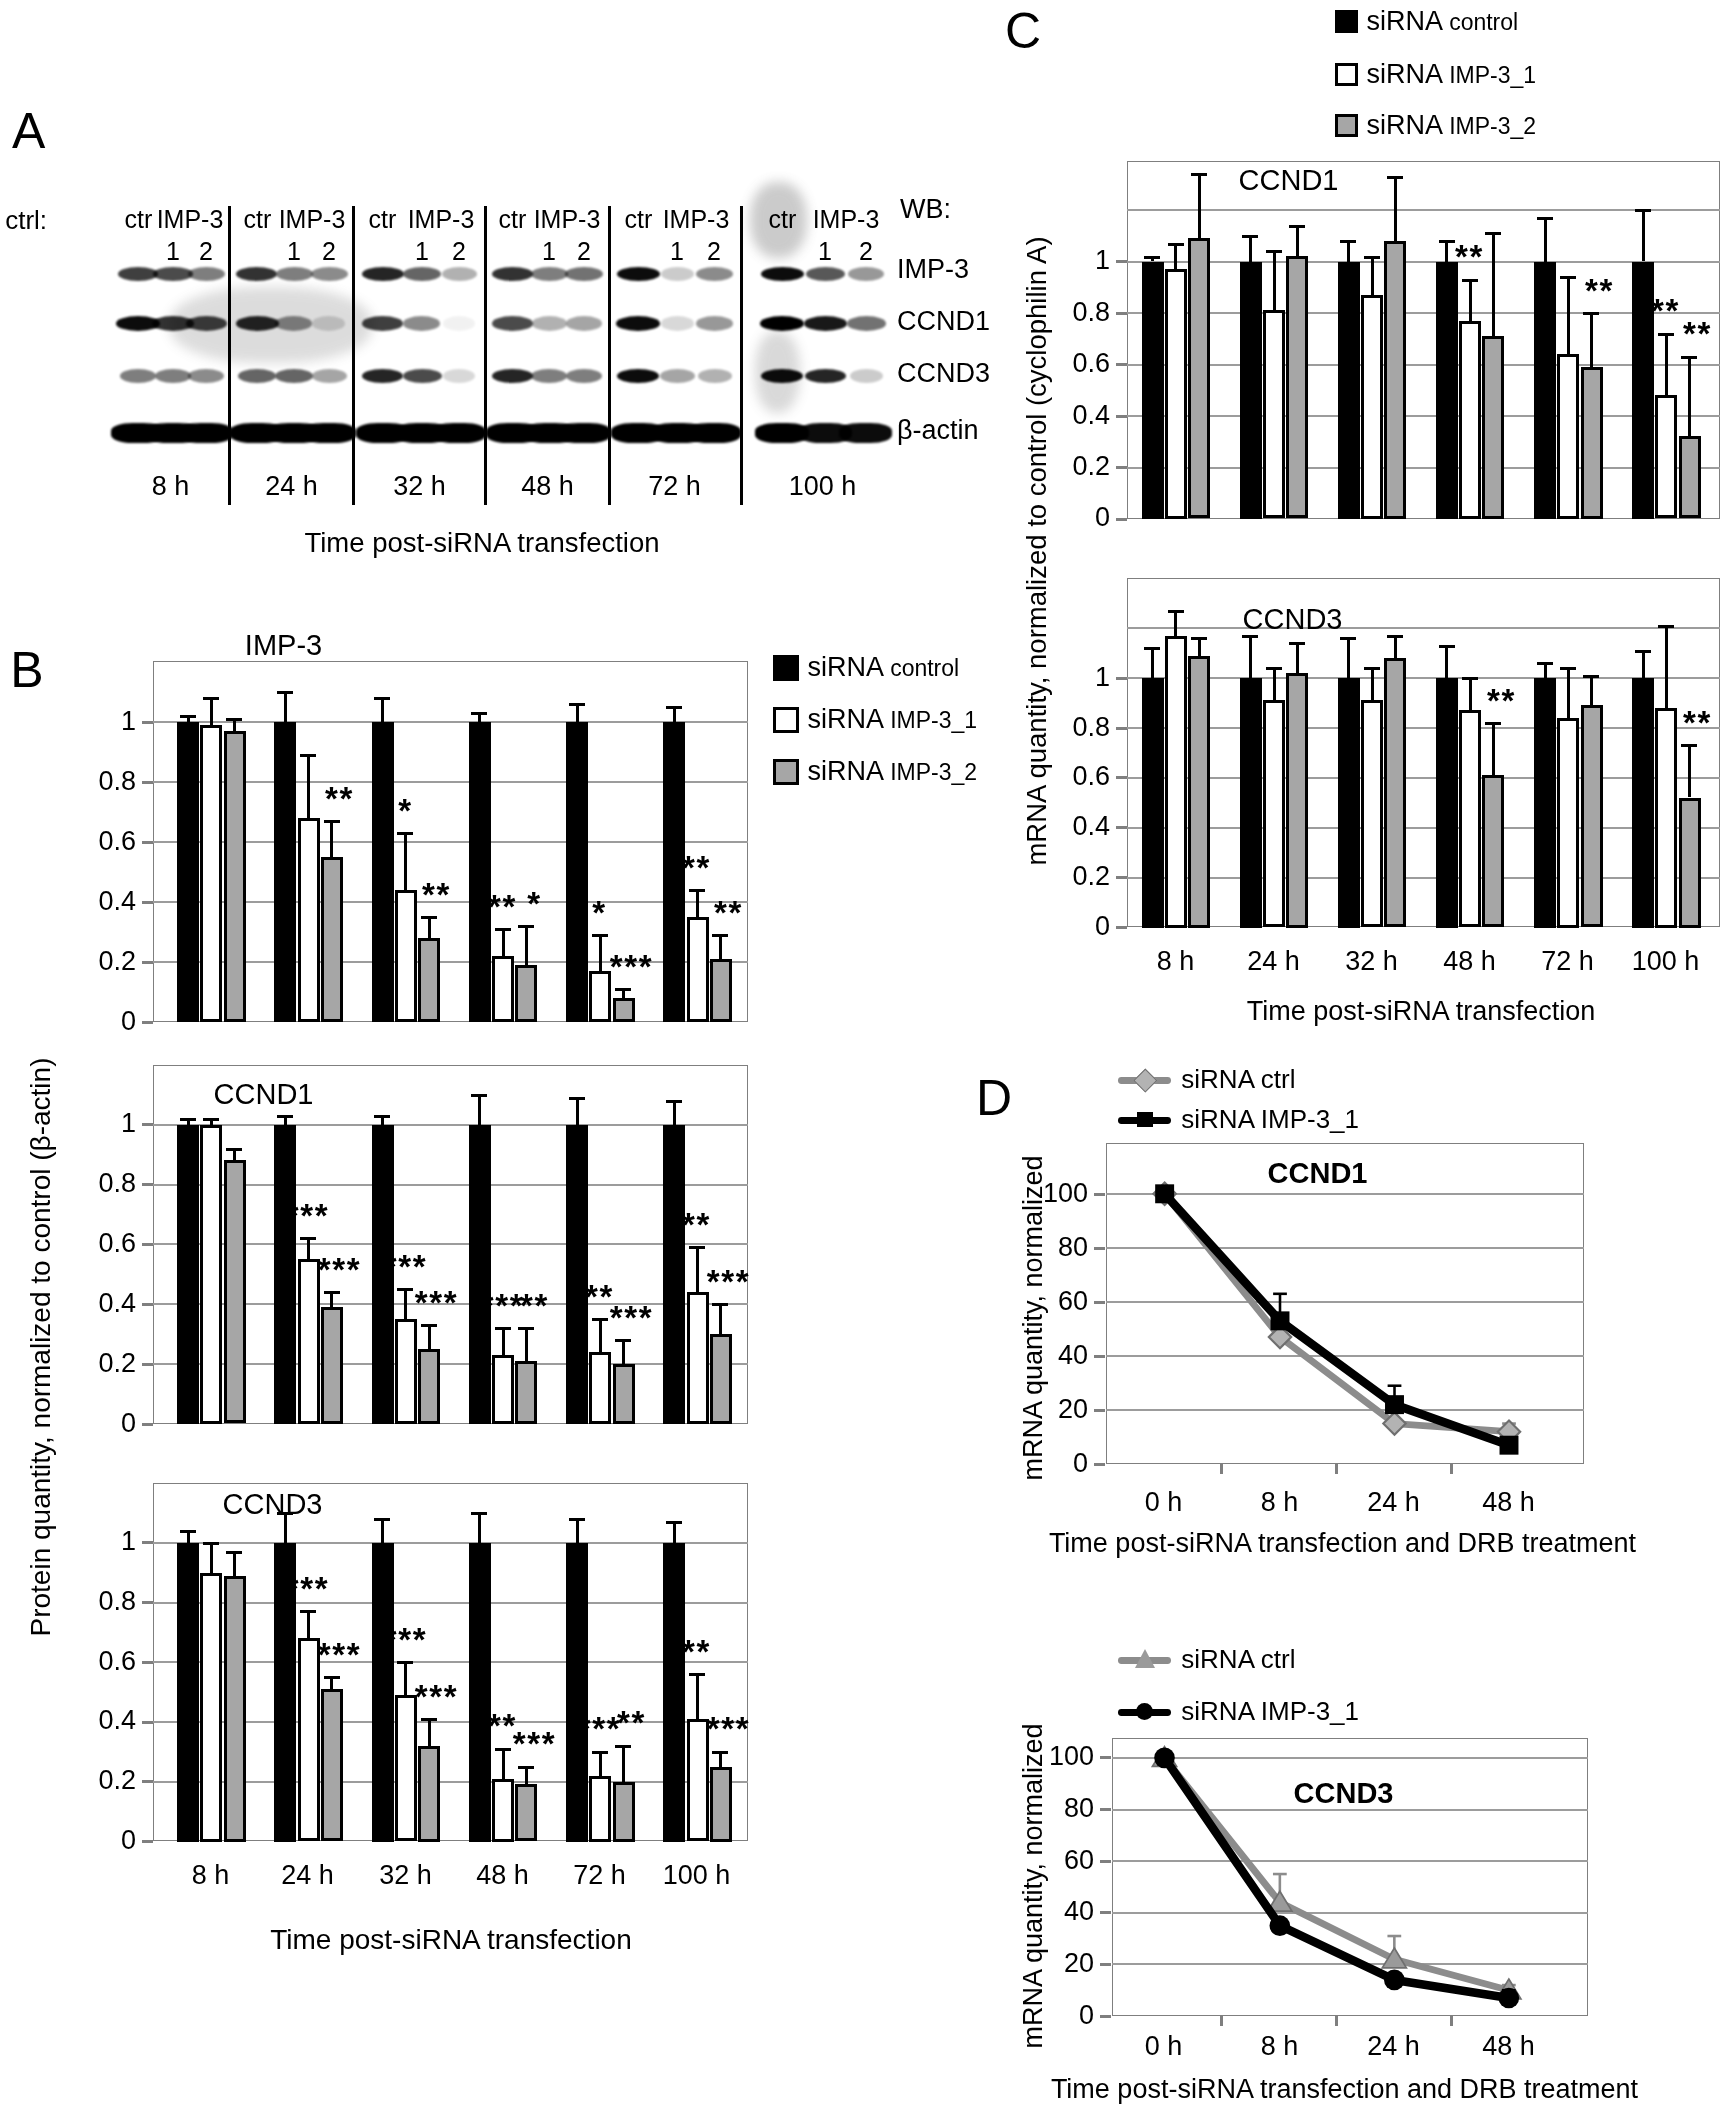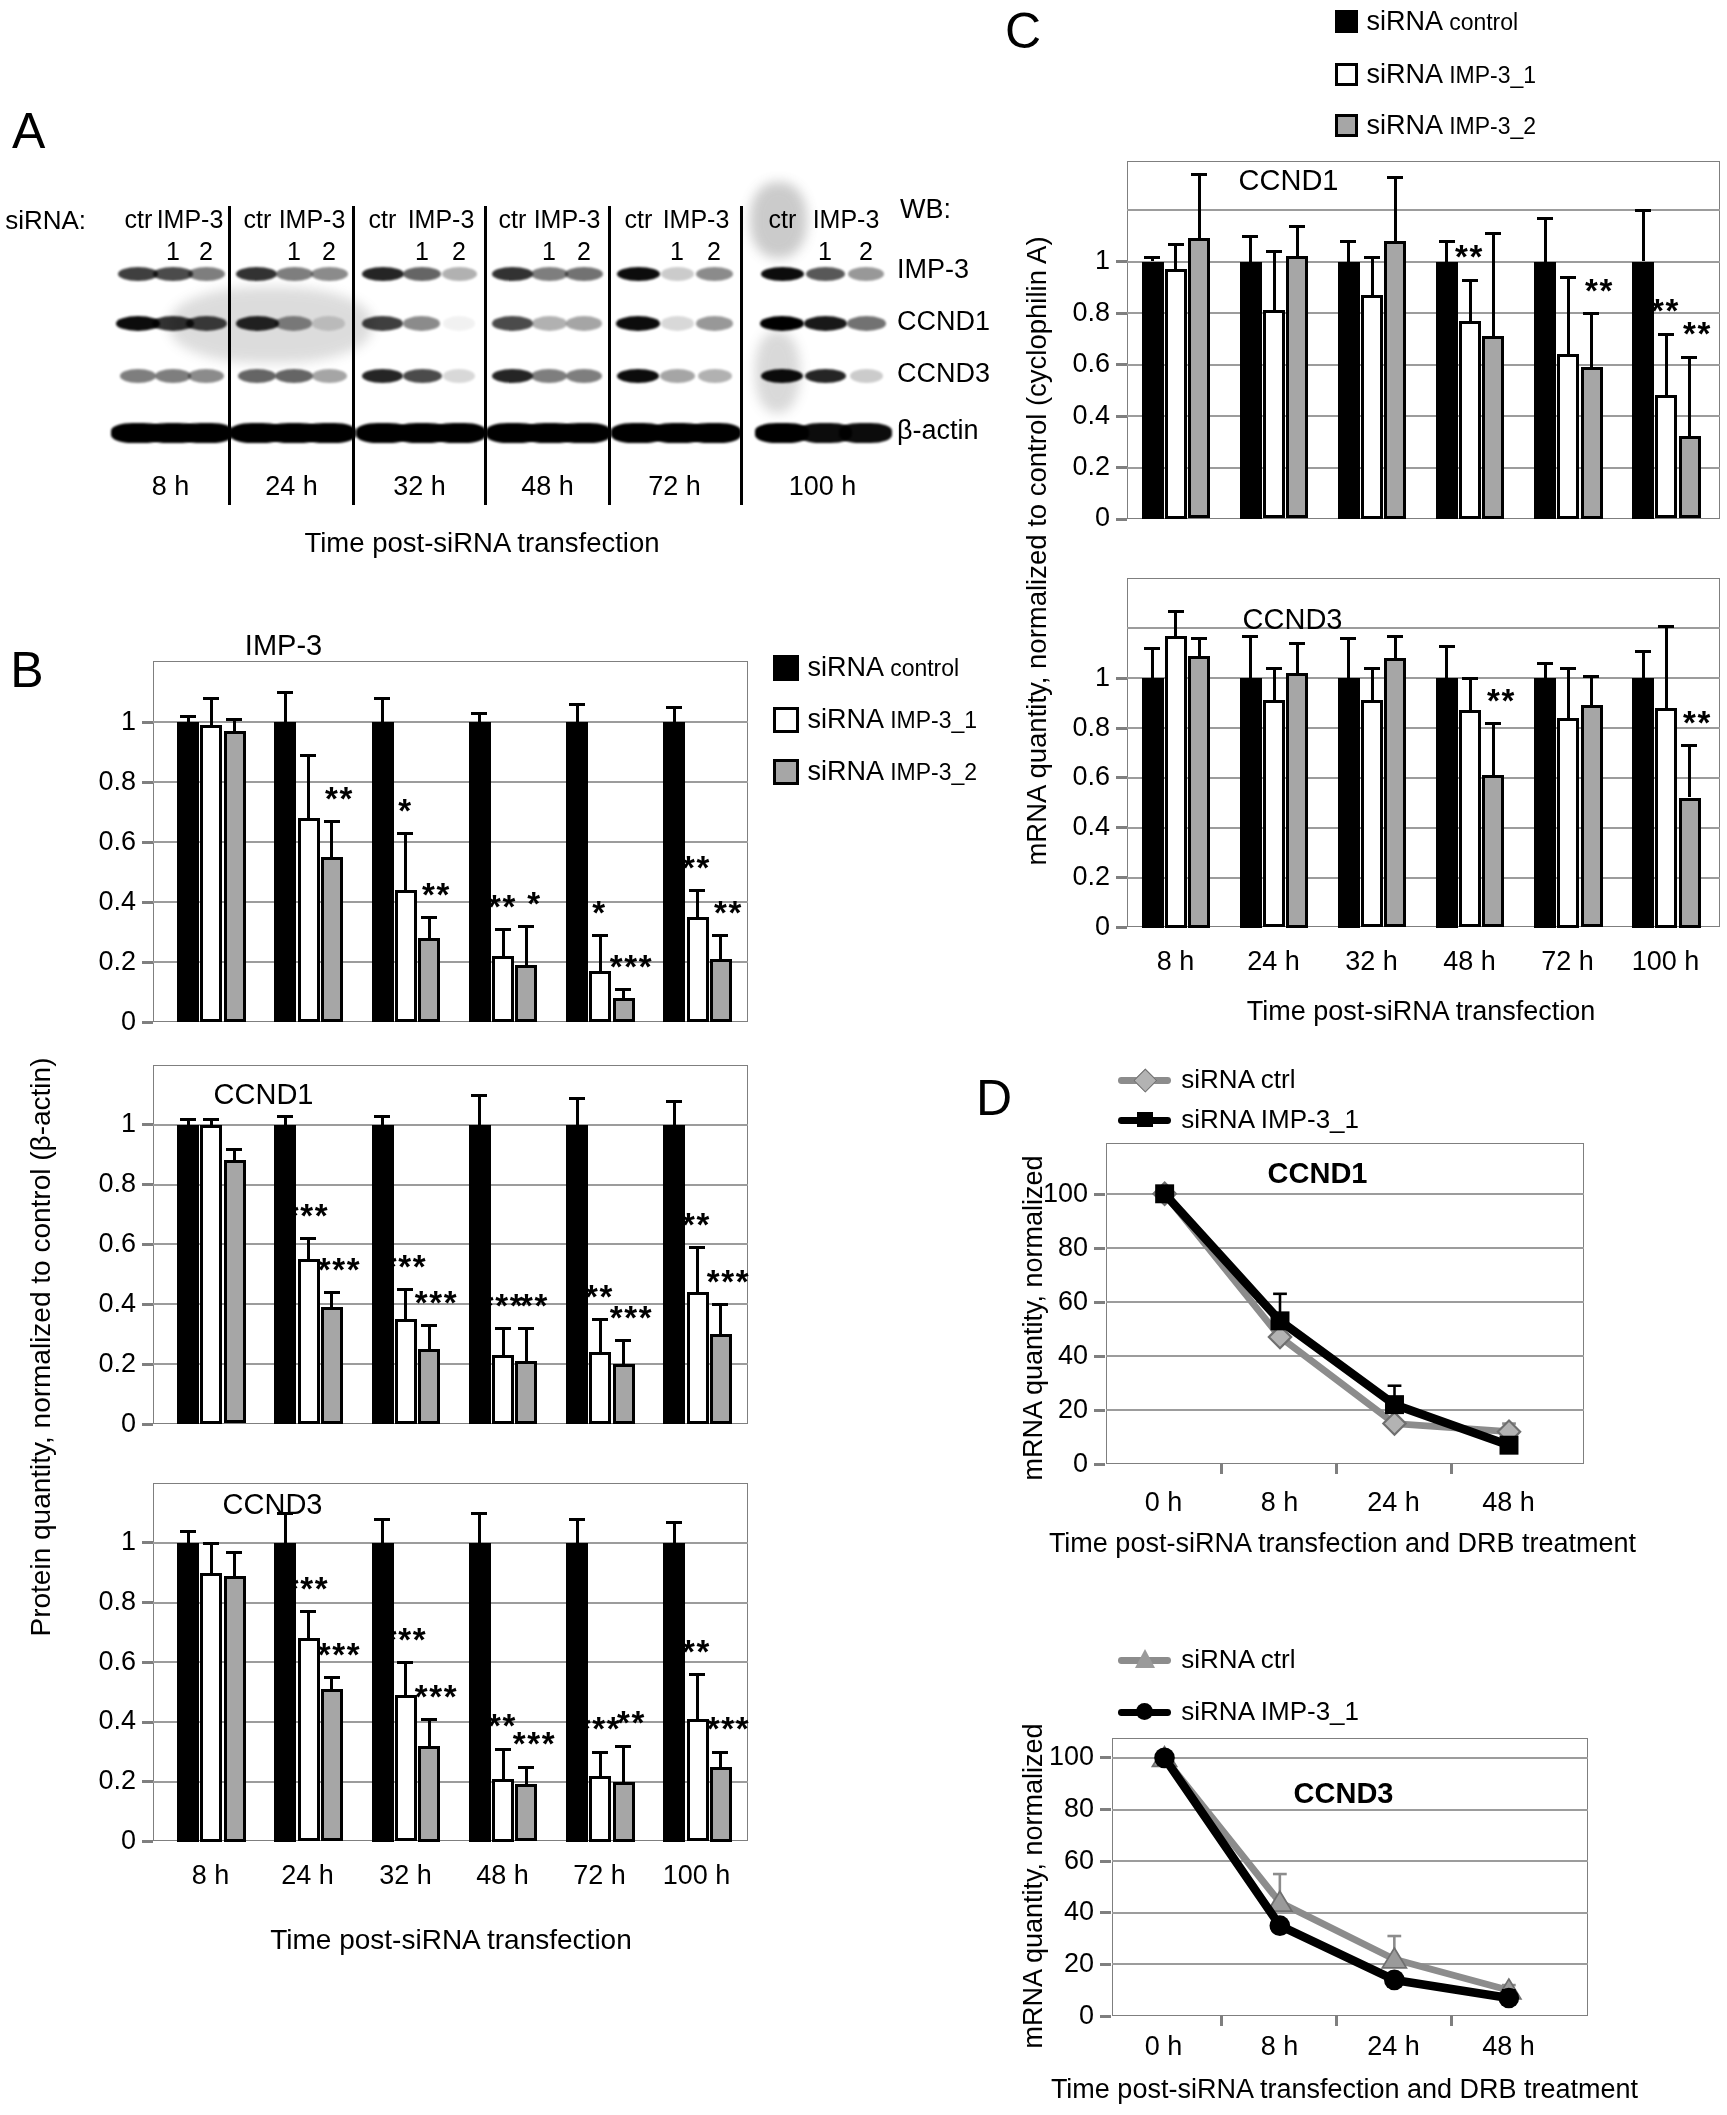--- a/index.html
+++ b/index.html
@@ -12,21 +12,21 @@
 </head>
 <body>
 
 <div id="canvas">
 
   <div class="pletter" style="left:12px;top:105px;">A</div>
   <div class="pletter" style="left:10.3px;top:644px;">B</div>
   <div class="pletter" style="left:1005px;top:5.2px;">C</div>
   <div class="pletter" style="left:976px;top:1072px;">D</div>
 
-  <div class="abs" style="left:5.2px;top:205px;width:103px;font-size:26px;">siRNA:</div>
+  <div class="abs" style="left:5.2px;top:205px;width:103px;font-size:26px;">ctrl:</div>
   <div class="abs" style="left:900px;top:194px;width:95px;font-size:27px;">WB:</div>
   <div class="abs" style="left:224px;top:527px;width:516px;text-align:center;font-size:27.5px;">Time post-siRNA transfection</div>
 
   <div class="vlabel" style="left:-389px;top:1328px;width:860px;height:38px;line-height:38px;font-size:28px;">Protein quantity, normalized to control (β-actin)</div>
   <div class="abs" style="left:107px;top:1924px;width:688px;text-align:center;font-size:28px;">Time post-siRNA transfection</div>
   <div class="vlabel" style="left:641px;top:532px;width:792px;height:38px;line-height:38px;font-size:27.5px;">mRNA quantity, normalized to control (cyclophilin A)</div>
   <div class="abs" style="left:1120px;top:996px;width:602px;text-align:center;font-size:27px;">Time post-siRNA transfection</div>
   <div class="vlabel" style="left:852px;top:1299px;width:361px;height:38px;line-height:38px;font-size:27px;">mRNA quantity, normalized</div>
   <div class="abs" style="left:981px;top:1528px;width:723px;text-align:center;font-size:27px;">Time post-siRNA transfection and DRB treatment</div>
   <div class="vlabel" style="left:852px;top:1867px;width:361px;height:38px;line-height:38px;font-size:27px;">mRNA quantity, normalized</div>

